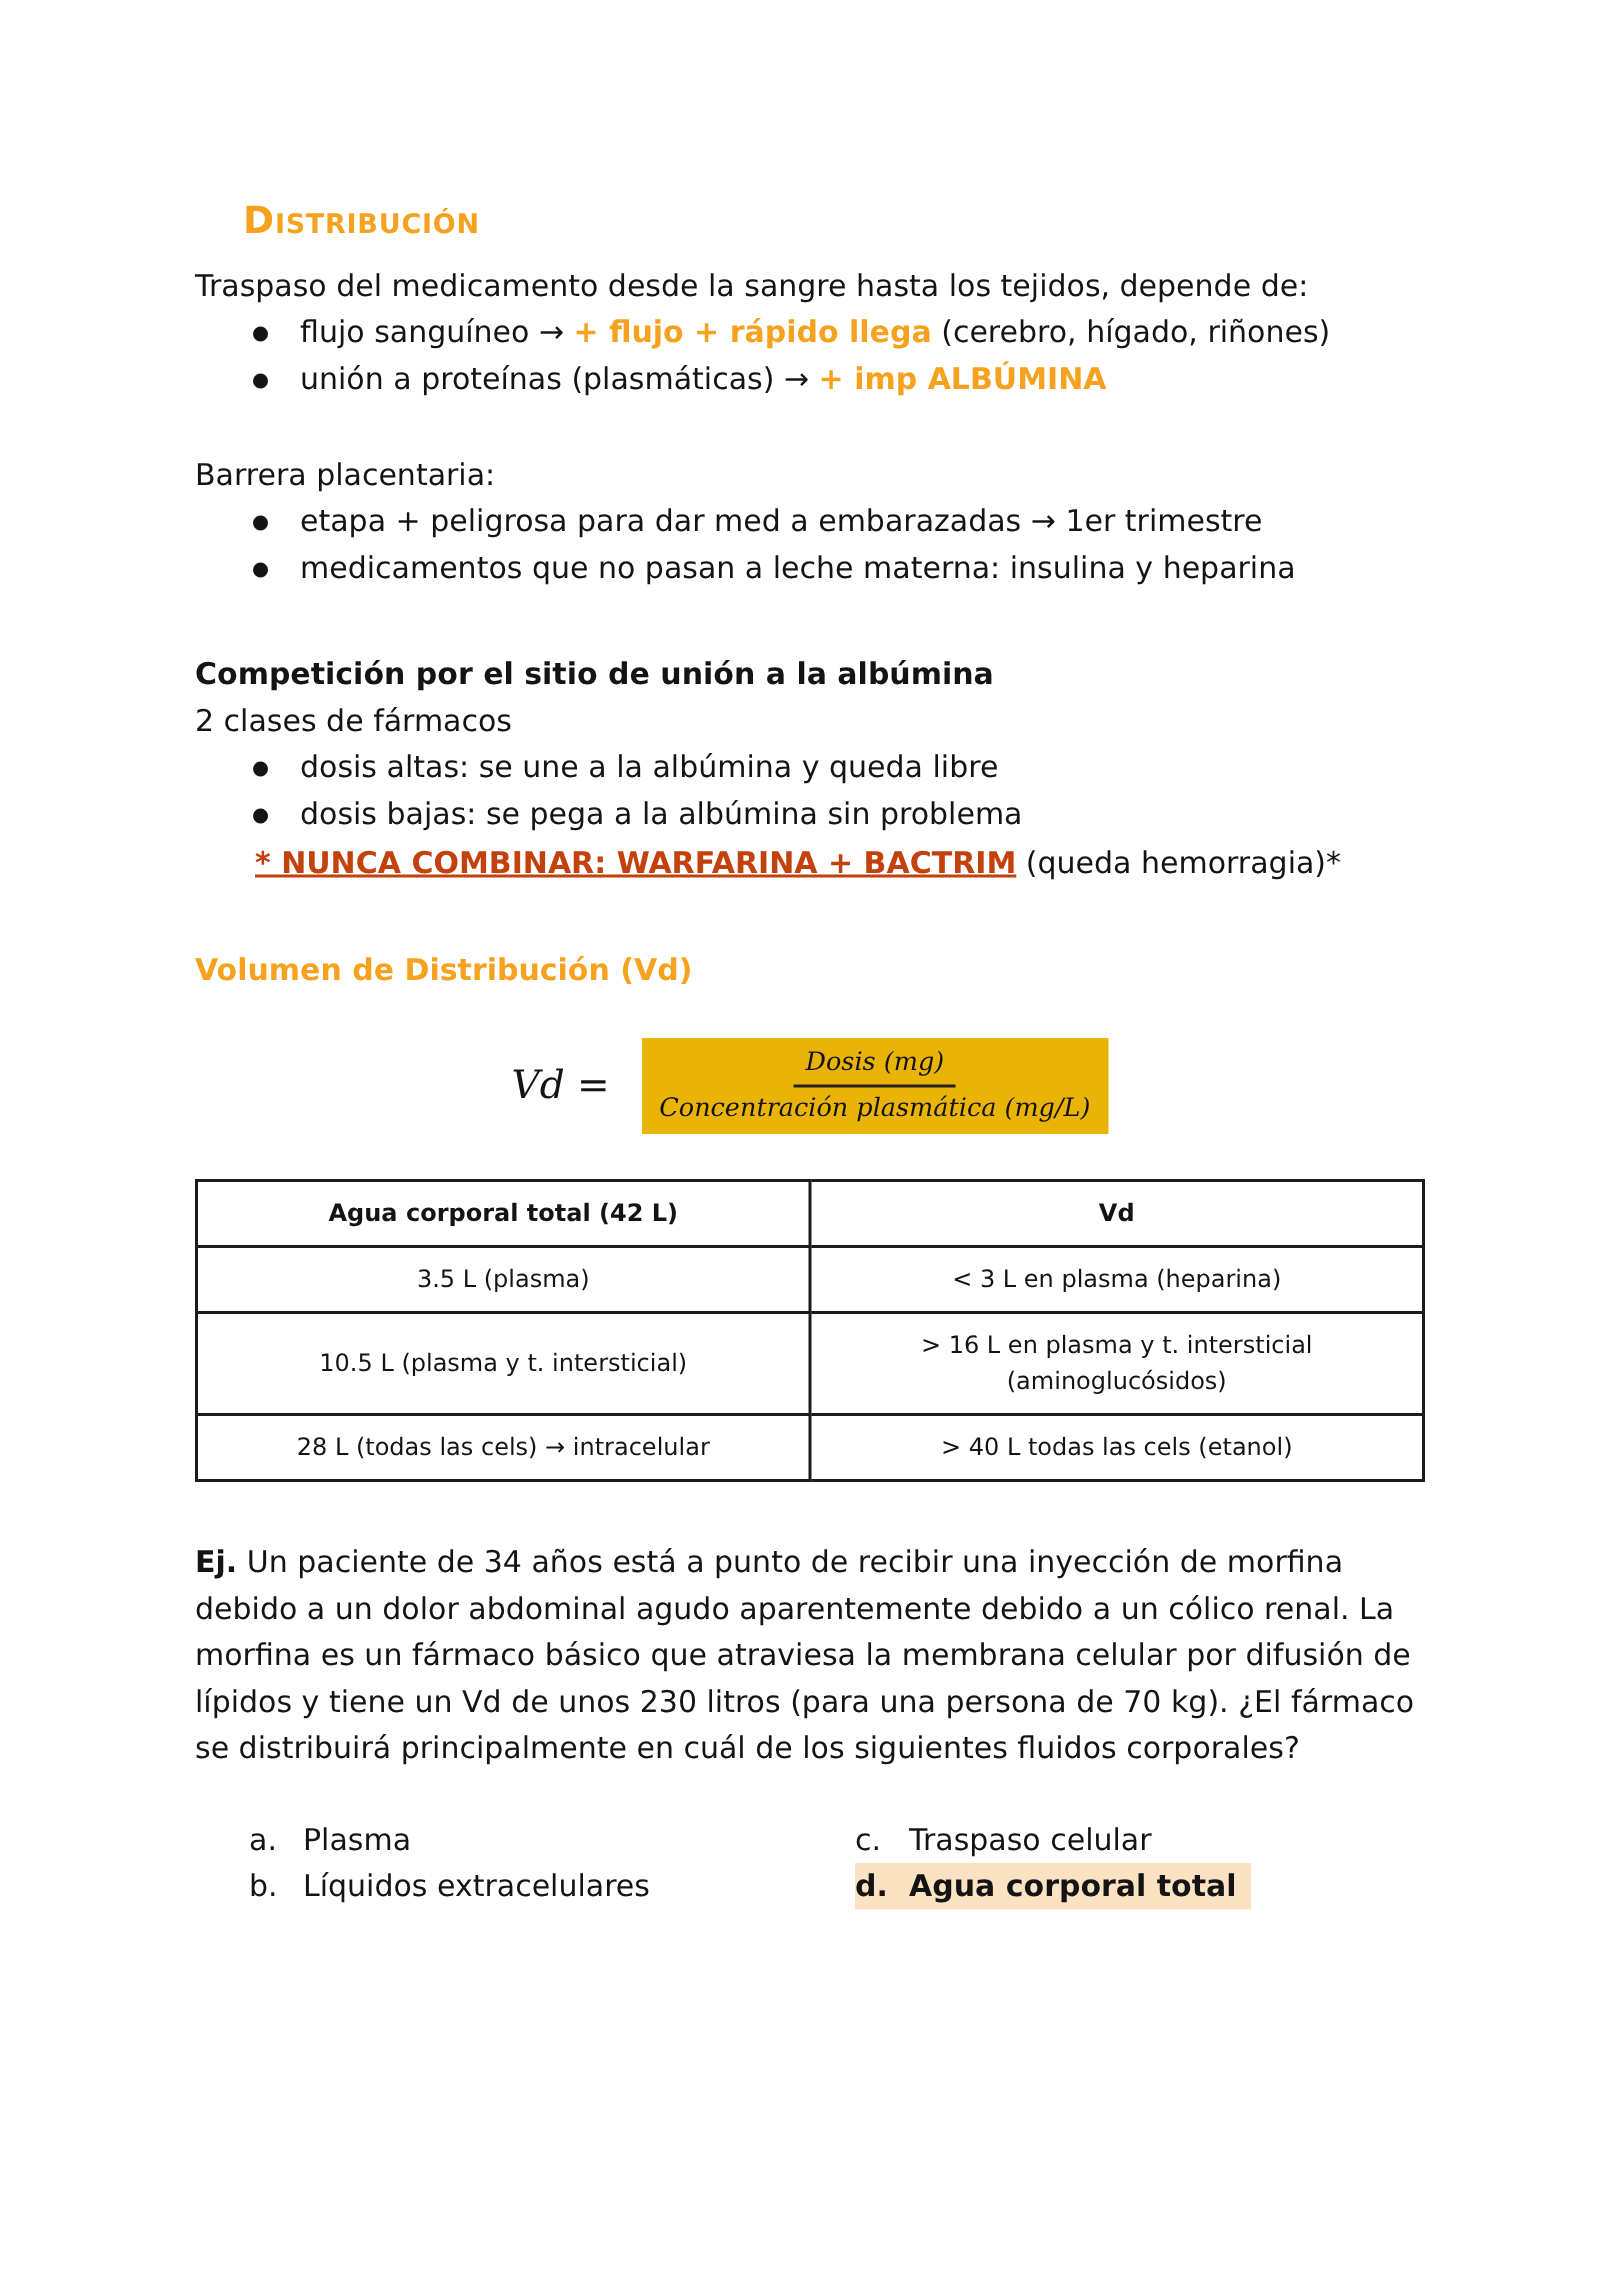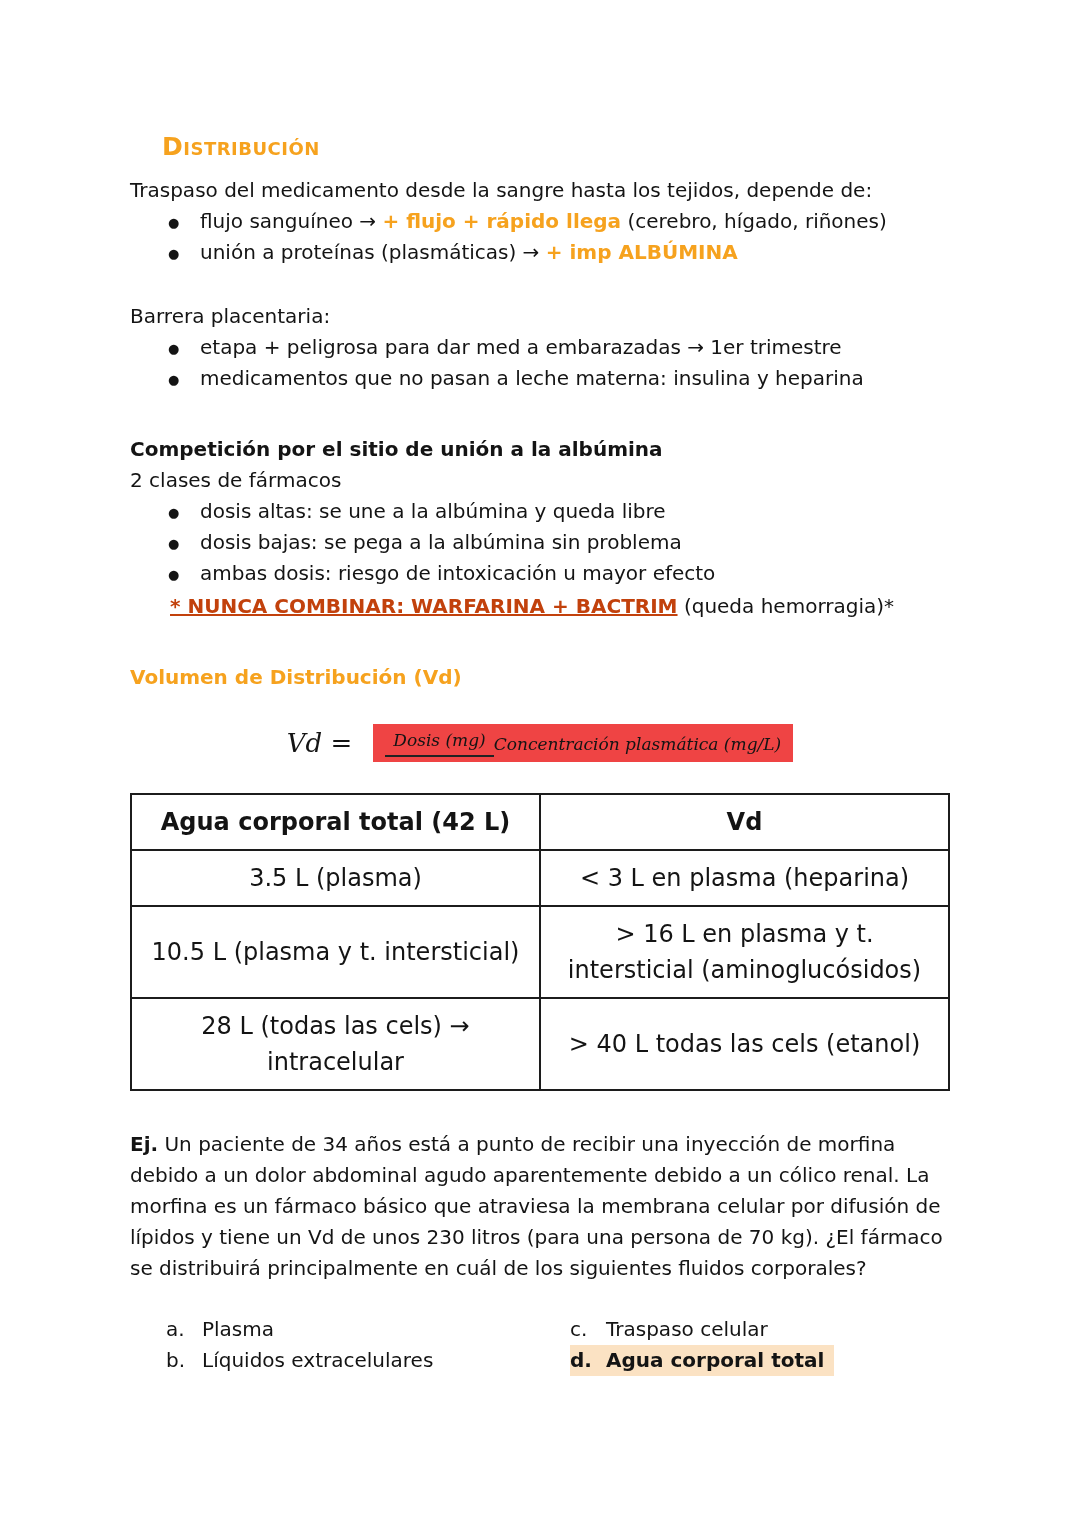--- a/index.html
+++ b/index.html
@@ -32,29 +32,29 @@
 
   .warn { padding-left:40px; margin-top:2px; }
 
   .formula {
     margin:30px auto 30px auto;
     display:flex; justify-content:center; align-items:center; gap:21px;
     font-family:"DejaVu Serif", serif; font-style:italic;
   }
   .formula .lhs { font-size:26px; }
   .frac {
-    display:inline-flex; flex-direction:row; align-items:center;
-    background:#ef4444; padding:5px 12px; font-size:17px; line-height:1.35;font-style:italic;
+    display:inline-flex; flex-direction:column; align-items:center;
+    background:#eab308; padding:5px 12px; font-size:17px; line-height:1.35;font-style:italic;
   }
   .frac .num { border-bottom:2px solid #222; padding:0 8px 3px 8px; }
   .frac .den { padding-top:3px; }
 
   table.vd-table {
     width:100%; border-collapse:collapse; margin-top:2px;
-    font-size:24px;
+    font-size:16px;
   }
   .vd-table th, .vd-table td {
     border:2px solid #1c1c1c; text-align:center;
     padding:9px 14px; line-height:1.5;
   }
   .vd-table th { font-weight:700; }
   .vd-table col.c1 { width:50%; }
 
   .example { margin-top:38px; }
 
@@ -91,23 +91,20 @@
     <span>medicamentos que no pasan a leche materna: insulina y heparina</span>
   </div>
 
   <div class="mt-md b">Competición por el sitio de unión a la albúmina</div>
   <div>2 clases de fármacos</div>
   <div class="bullet">
     <span>dosis altas: se une a la albúmina y queda libre</span>
   </div>
   <div class="bullet">
     <span>dosis bajas: se pega a la albúmina sin problema</span>
-  </div>
-  <div class="bullet">
-    <span>ambas dosis: riesgo de intoxicación u mayor efecto</span>
   </div>
   <div class="warn">
     <span class="rb">* NUNCA COMBINAR: WARFARINA + BACTRIM</span><span> (queda hemorragia)*</span>
   </div>
 
   <div class="mt-md ob">Volumen de Distribución (Vd)</div>
 
   <div class="formula">
     <span class="lhs">Vd =</span>
     <span class="frac">

